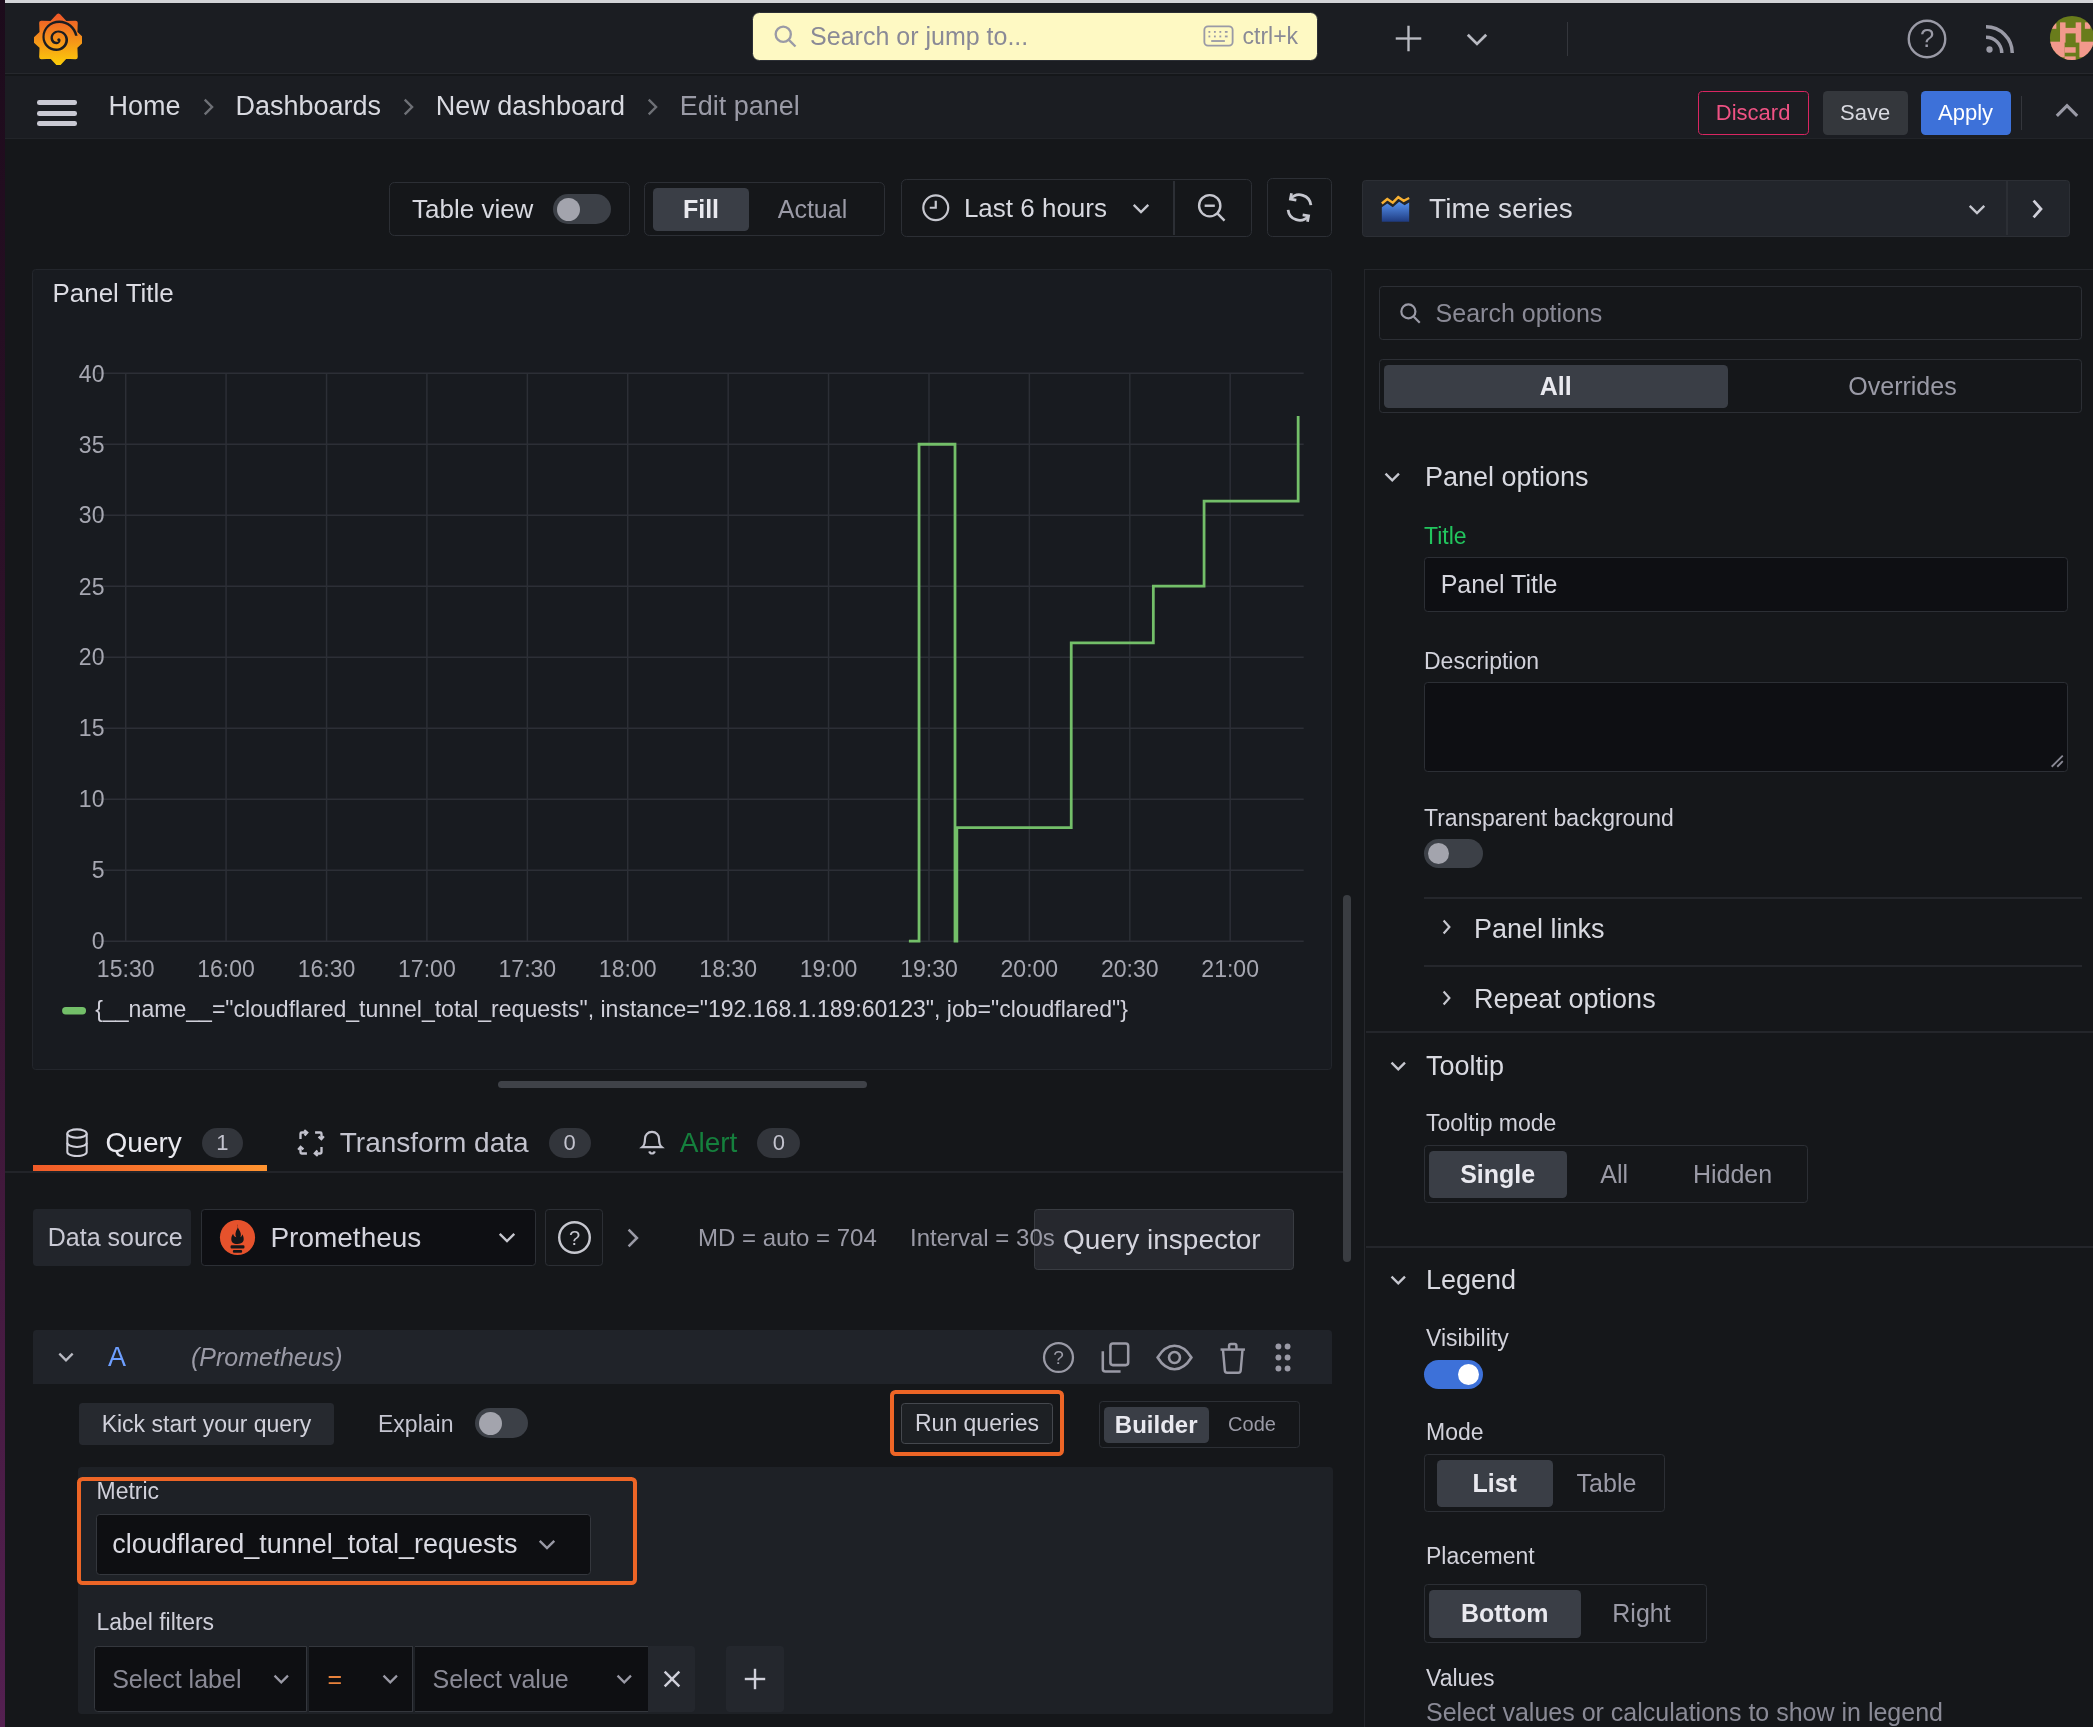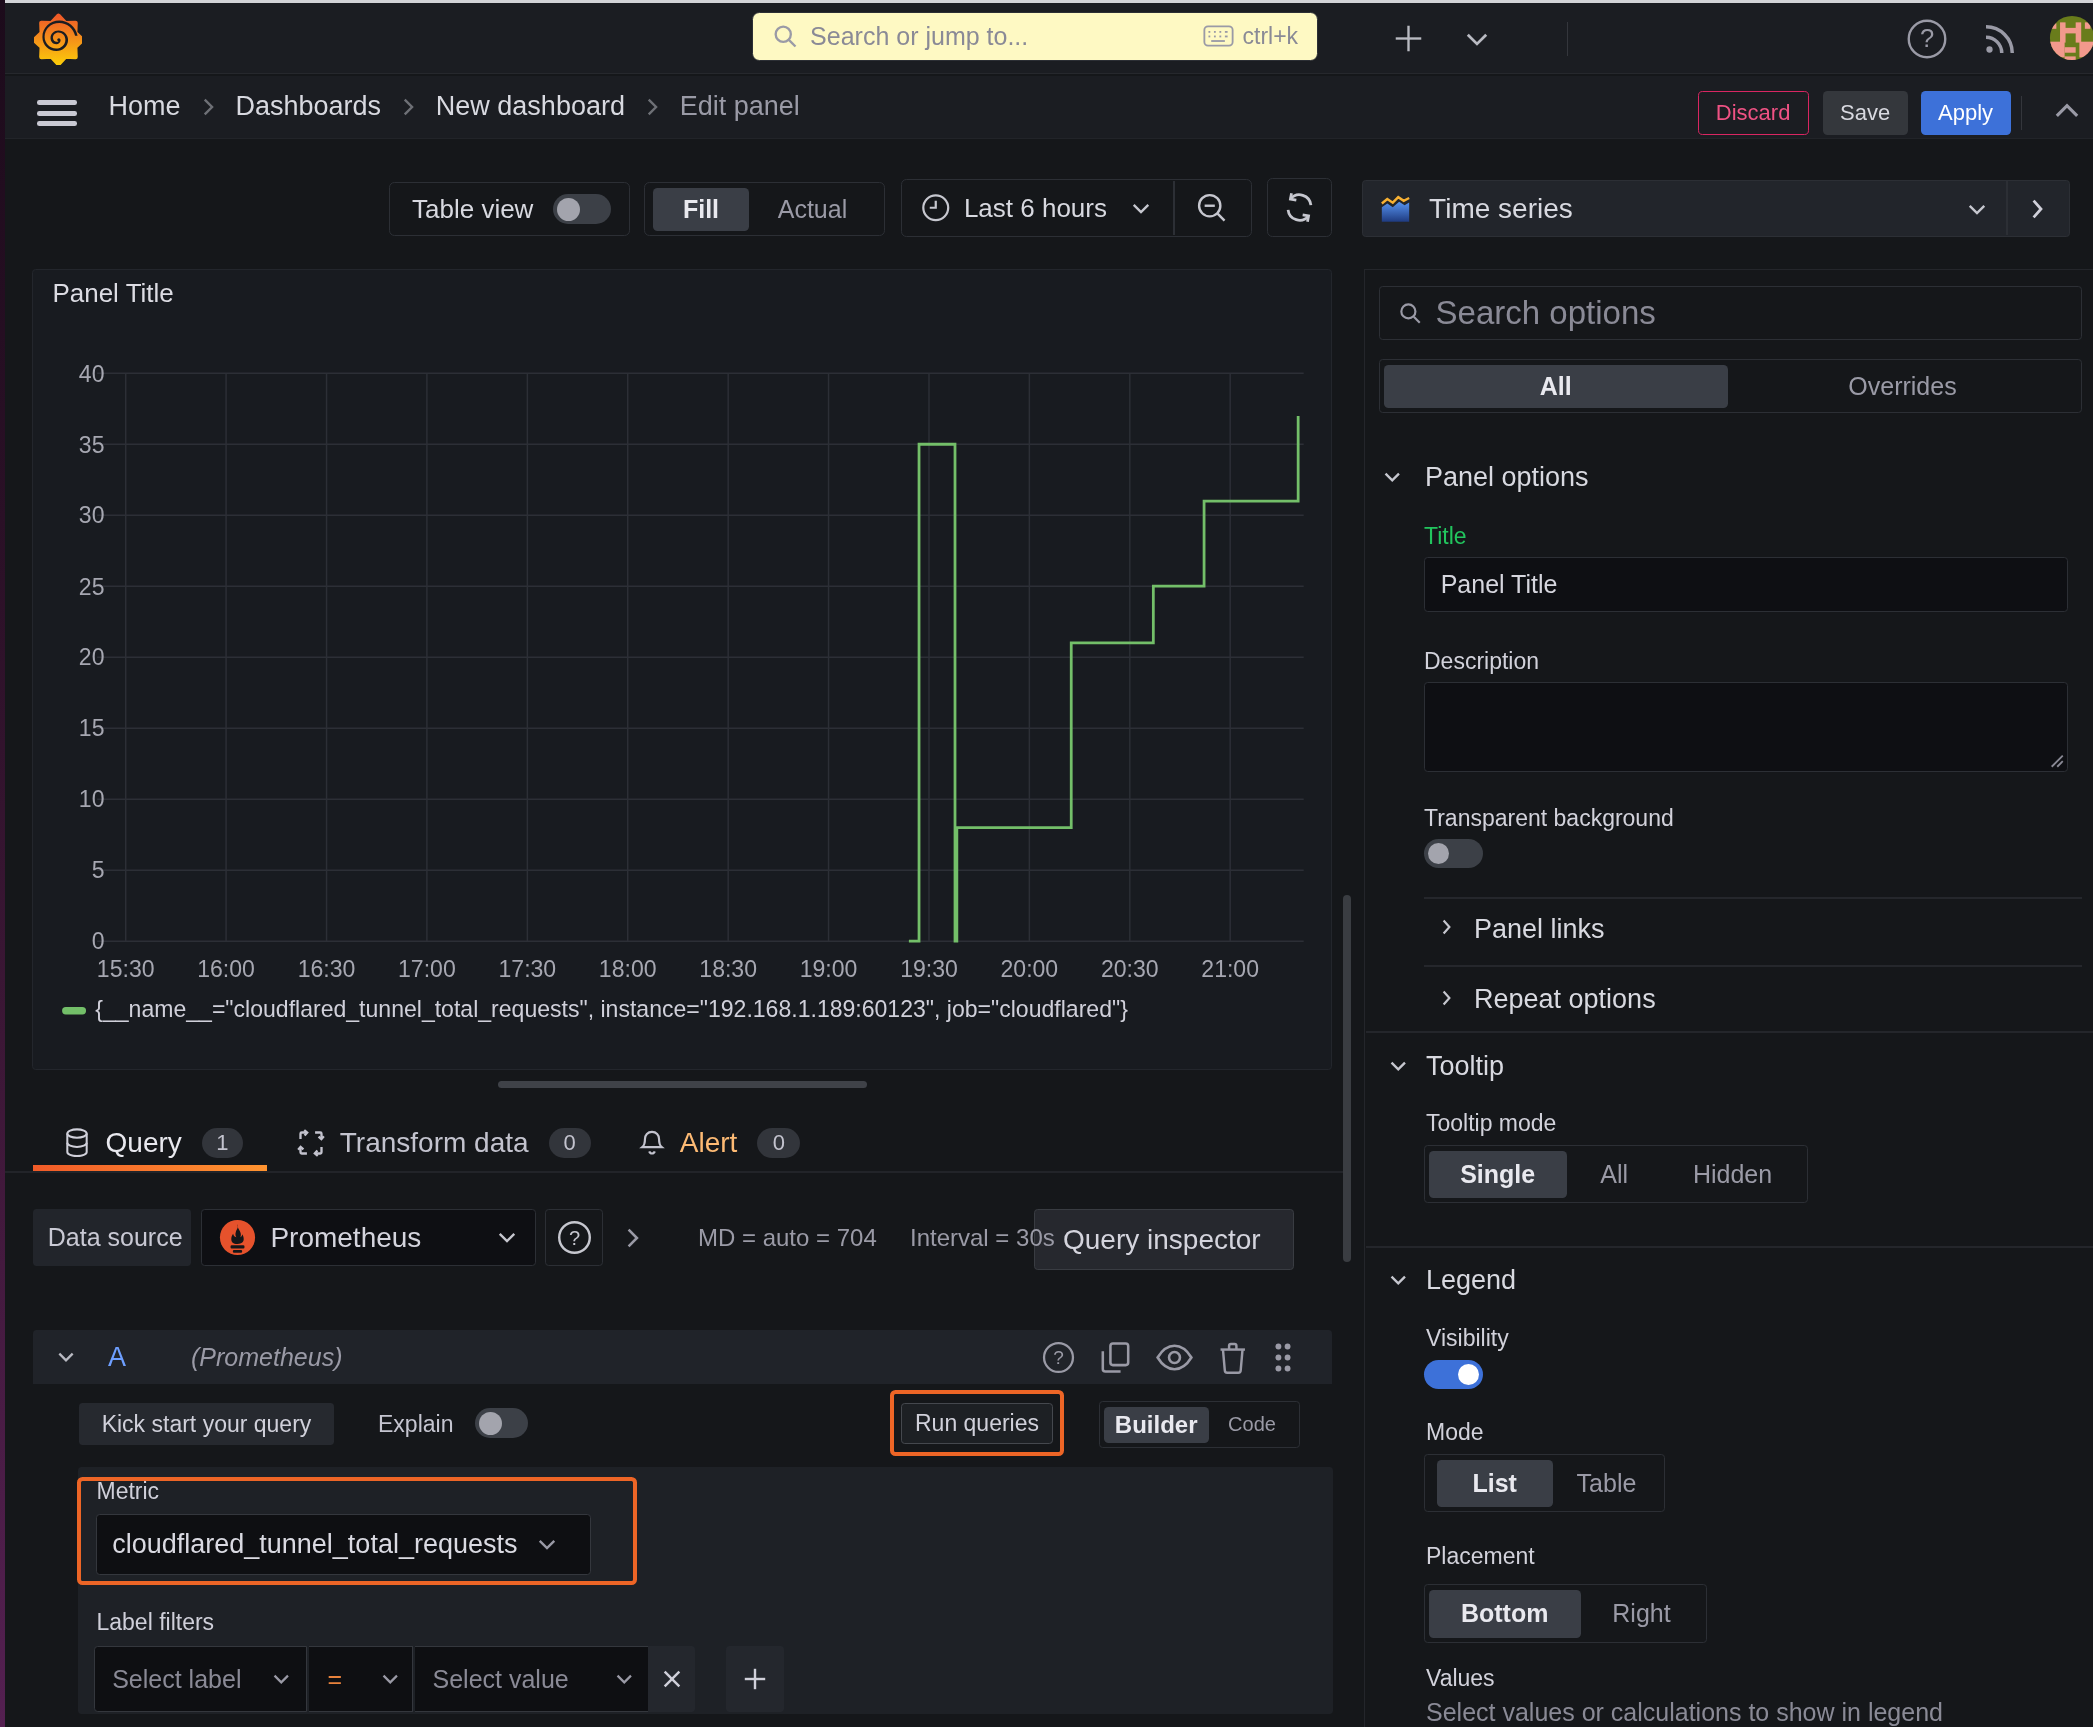--- a/index.html
+++ b/index.html
@@ -243,21 +243,21 @@
         <polyline points="1,17.8 3.1,15.3 5.5,17.5"></polyline>
   </svg>
   <span style="color:#c3c3ce;font-size:28px;margin-left:14.8px;">Transform data</span>
   <span class="fx" style="margin-left:20px;width:42px;height:30px;background:#32353b;border-radius:15.7px;justify-content:center;color:#c3c3ce;font-size:22px;">0</span>
 </div>
 <div class="abs fx" style="left:639px;top:1125px;height:35px;">
   <svg width="26" height="29.5" viewBox="0 0 24 26" fill="none" stroke="#c3c3ce" stroke-width="2">
     <path d="M12 3 C8 3 5.5 6 5.5 9.5 C5.5 15 3 17 3 17 H21 C21 17 18.5 15 18.5 9.5 C18.5 6 16 3 12 3 Z"></path>
     <path d="M9.5 21 a2.6 2.6 0 0 0 5 0"></path>
   </svg>
-  <span style="color:#fdba74;font-size:28px;margin-left:14.8px;">Alert</span>
+  <span style="color:#15803d;font-size:28px;margin-left:14.8px;">Alert</span>
   <span class="fx" style="margin-left:20px;width:43px;height:30px;background:#32353b;border-radius:15.7px;justify-content:center;color:#c3c3ce;font-size:22px;">0</span>
 </div>
 <div class="abs" style="left:33px;top:1165px;width:234px;height:5.5px;background:linear-gradient(90deg,#f15b28,#ff9430);"></div>
 
 <div class="abs fx" style="left:33px;top:1209px;width:158px;height:57px;background:#22252b;border-radius:3.7px;">
       <span style="color:#c9c9d4;font-size:25px;margin-left:14.8px;">Data source</span>
     </div>
 <div class="abs fx" style="left:201px;top:1209px;width:335px;height:57px;background:#0e0f13;border:1.8px solid #2c2f35;border-radius:3.7px;">
   <svg style="margin-left:16.6px;" width="37" height="37" viewBox="0 0 40 40">
     <circle cx="20" cy="20" r="19" fill="#e6522c"></circle>
@@ -396,21 +396,21 @@
         <polyline points="5,4 13,13 5,22"></polyline>
       </svg>
 </div>
 <div class="abs" style="left:1364px;top:269px;width:729px;height:1458px;border-top:1.8px solid #24262b;border-left:1.8px solid #24262b;"></div>
 
 <div class="abs fx" style="left:1379px;top:286px;width:703px;height:54px;border:1.8px solid #2c2f35;border-radius:3.7px;">
   <svg style="margin-left:16.6px" width="26" height="26" viewBox="0 0 24 24" fill="none" stroke="#9a9aa6" stroke-width="2">
         <circle cx="10.5" cy="10.5" r="6.5"></circle>
         <line x1="15.5" y1="15.5" x2="21" y2="21"></line>
       </svg>
-  <span class="t3" style="font-size:33px;margin-left:13px;">Search options</span>
+  <span class="t3" style="font-size:25px;margin-left:13px;">Search options</span>
 </div>
 <div class="abs fx" style="left:1379px;top:359px;width:703px;height:54px;border:1.8px solid #2c2f35;border-radius:3.7px;padding:3.7px;">
   <div class="seg" style="width:344px;height:43px;font-size:25px;">All</div>
   <div class="t2" style="flex:1;text-align:center;font-size:25px;">Overrides</div>
 </div>
 
 <svg class="abs" style="left:1383px;top:471px;" width="18.5" height="12" viewBox="0 0 22 14" fill="none" stroke="#c6c7cf" stroke-width="2.8">
       <polyline points="3,3 11,11 19,3"></polyline>
     </svg>
 <div class="abs t1" style="left:1425px;top:462px;font-size:27px;">Panel options</div>

